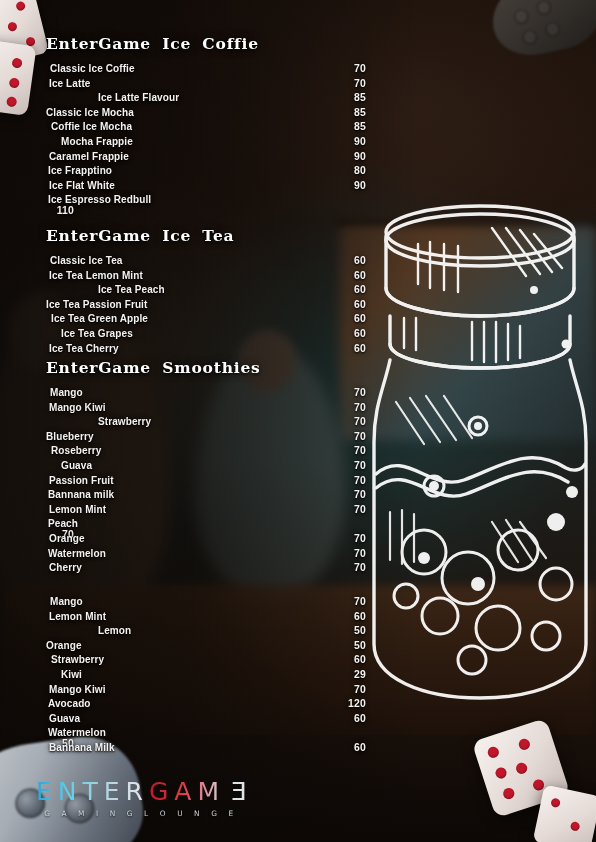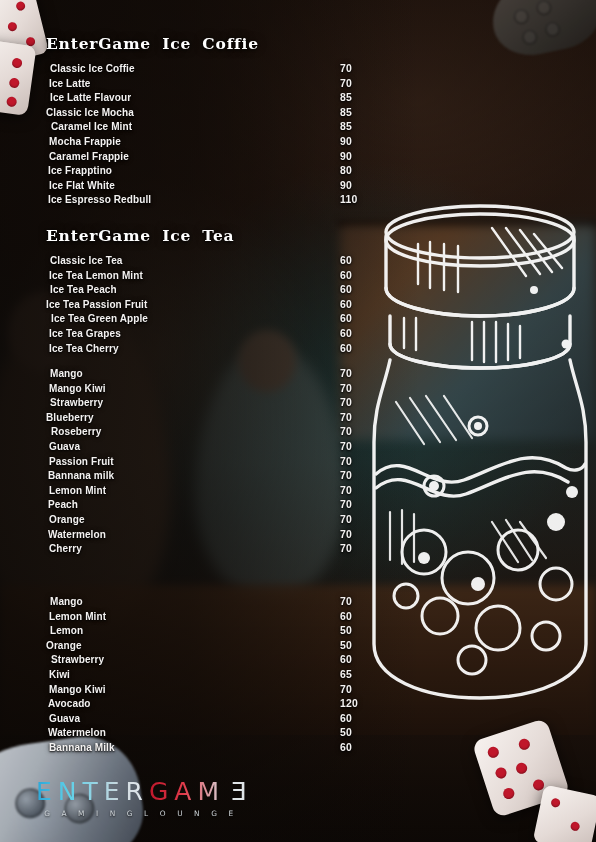--- a/index.html
+++ b/index.html
@@ -149,35 +149,35 @@
   .item-name{
     font-size:10px;
     font-weight:700;
     letter-spacing:.1px;
     white-space:nowrap;
   }
   .item-price{
     font-size:10.4px;
     font-weight:700;
     letter-spacing:.2px;
-    text-align:left;
+    text-align:right;
     min-width:26px;
   }
 
   
   .items .item-row:nth-child(1){ padding-left:4px; }
   .items .item-row:nth-child(2){ padding-left:3px; }
-  .items .item-row:nth-child(3){ padding-left:4px; }
+  .items .item-row:nth-child(3){ padding-left:4px;margin-left:48px; }
   .items .item-row:nth-child(4){ padding-left:0px; }
   .items .item-row:nth-child(5){ padding-left:5px; }
-  .items .item-row:nth-child(6){ padding-left:3px; }
+  .items .item-row:nth-child(6){ padding-left:3px;margin-left:12px; }
   .items .item-row:nth-child(7){ padding-left:3px; }
   .items .item-row:nth-child(8){ padding-left:2px; }
   .items .item-row:nth-child(9){ padding-left:3px; }
-  .items .item-row:nth-child(10){ padding-left:2px; }
+  .items .item-row:nth-child(10){ padding-left:2px;flex-direction:column; }
   .items .item-row:nth-child(11){ padding-left:3px; }
   .items .item-row:nth-child(12){ padding-left:2px; }
   .items .item-row:nth-child(13){ padding-left:3px; }
 
   
   #footer-logo{
     position:absolute; left:36px; top:778px; width:210px; height:42px;
     text-align:center;
   }
   #logo-wordmark{
@@ -369,21 +369,21 @@
           </div>
         <div class="item-row">
             <span class="item-name">Ice Latte Flavour</span>
             <span class="item-price">85</span>
           </div>
         <div class="item-row">
             <span class="item-name">Classic Ice Mocha</span>
             <span class="item-price">85</span>
           </div>
         <div class="item-row">
-            <span class="item-name">Caramel Ice Mint</span>
+            <span class="item-name">Coffie Ice Mocha</span>
             <span class="item-price">85</span>
           </div>
         <div class="item-row">
             <span class="item-name">Mocha Frappie</span>
             <span class="item-price">90</span>
           </div>
         <div class="item-row">
             <span class="item-name">Caramel Frappie</span>
             <span class="item-price">90</span>
           </div>
@@ -430,20 +430,21 @@
             <span class="item-price">60</span>
           </div>
         <div class="item-row">
             <span class="item-name">Ice Tea Cherry</span>
             <span class="item-price">60</span>
           </div>
       </div>
     </section>
 
     <section class="section" style="top:358px;">
+      <h2 class="section-title">EnterGame  Smoothies</h2>
       <div class="items">
         <div class="item-row">
             <span class="item-name">Mango</span>
             <span class="item-price">70</span>
           </div>
         <div class="item-row">
             <span class="item-name">Mango Kiwi</span>
             <span class="item-price">70</span>
           </div>
         <div class="item-row">
@@ -510,21 +511,21 @@
         <div class="item-row">
             <span class="item-name">Orange</span>
             <span class="item-price">50</span>
           </div>
         <div class="item-row">
             <span class="item-name">Strawberry</span>
             <span class="item-price">60</span>
           </div>
         <div class="item-row">
             <span class="item-name">Kiwi</span>
-            <span class="item-price">65</span>
+            <span class="item-price">29</span>
           </div>
         <div class="item-row">
             <span class="item-name">Mango Kiwi</span>
             <span class="item-price">70</span>
           </div>
         <div class="item-row">
             <span class="item-name">Avocado</span>
             <span class="item-price">120</span>
           </div>
         <div class="item-row">

